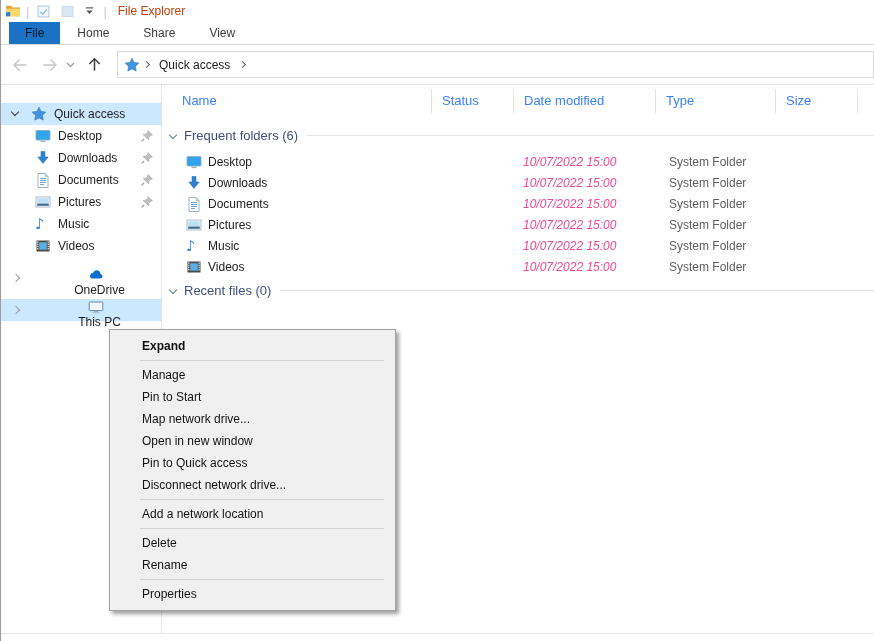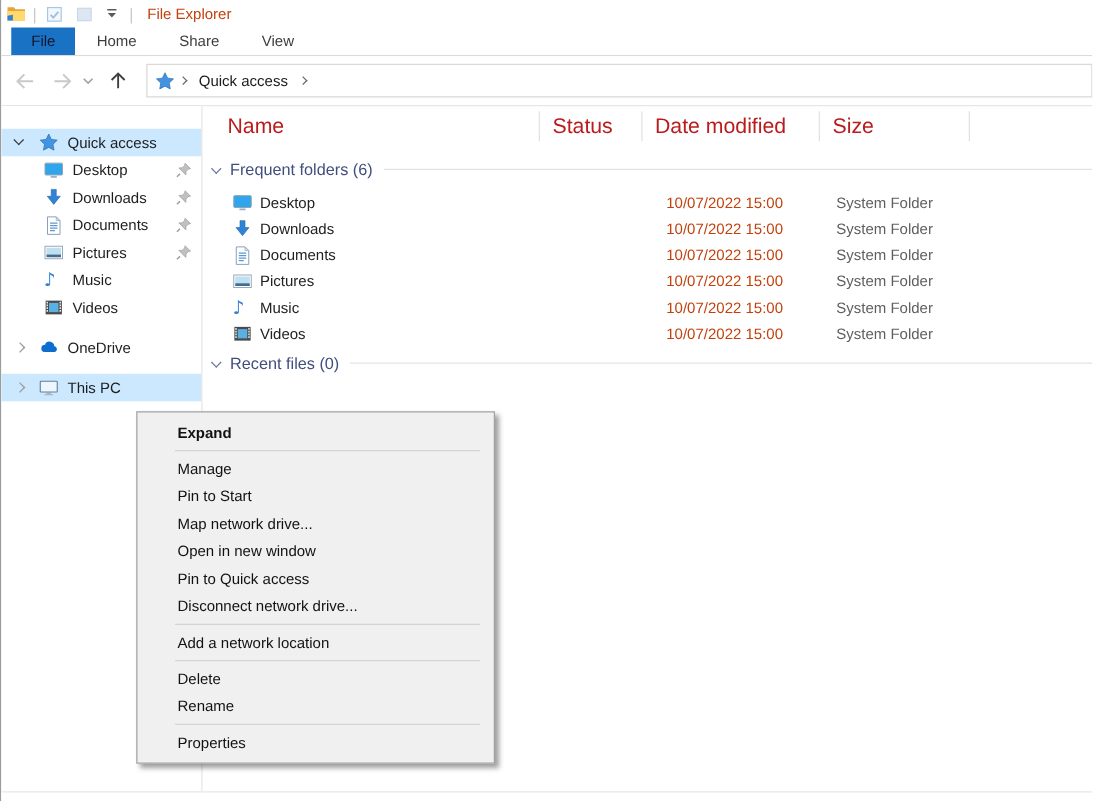--- a/index.html
+++ b/index.html
@@ -32,46 +32,46 @@
   .crumb { padding:0 6px; color:#1a1a1a; }
   .bc-chev { width:5px; height:5px; border-right:1.2px solid #666; border-bottom:1.2px solid #666;
              transform:rotate(-45deg); margin:0 4px; }
 
   
   .bodywrap { display:flex; height:554px; }
   .sidebar { width:161px; border-right:1px solid #e6e6e6; padding-top:18px; background:#fff; flex:none; }
   .side-item { height:22px; display:flex; align-items:center; position:relative; padding-left:30px; }
   .side-item.lv1 { padding-left:34px; }
   .side-item.selected { background:#cce8ff; }
-  .side-item.gap { margin-top:10px; }
+  .side-item.gap { margin-top:10px;flex-direction:column; }
   .side-item .icon { width:16px; height:16px; display:inline-flex; flex:none; }
   .side-item .lbl { margin-left:7px; white-space:nowrap; }
   .chev { position:absolute; left:11px; top:8px; width:6px; height:6px; }
   .chev.down  { border-right:1.3px solid #3c3c3c; border-bottom:1.3px solid #3c3c3c; transform:rotate(45deg); top:6px; }
   .chev.right { border-right:1.3px solid #9a9a9a; border-bottom:1.3px solid #9a9a9a; transform:rotate(-45deg); left:12px; }
   .pin { position:absolute; right:7px; top:4px; width:14px; height:14px; }
 
   
   .main { flex:1; position:relative; padding-top:2px; }
   .header-row { display:flex; height:28px; align-items:center; }
   .hcell { height:24px; line-height:24px; padding-left:10px; border-right:1px solid #e2e2e2;
-           color:#b91c1c; font-size:17px; }
+           color:#3b82f6; font-size:13px; }
   .hcell:nth-child(1){ width:270px; padding-left:20px; }
   .hcell:nth-child(2){ width:82px; }
   .hcell:nth-child(3){ width:142px; }
   .hcell:nth-child(4){ width:120px; }
   .hcell:nth-child(5){ width:82px; }
   .group-hdr { display:flex; align-items:center; margin:13px 0 8px 8px; color:#414e7e; font-size:13px;text-align:center; }
   .group-hdr .gchev { width:6px; height:6px; border-right:1.3px solid #6b7a99; border-bottom:1.3px solid #6b7a99;
                       transform:rotate(45deg); margin:-2px 8px 0 0; }
   .group-hdr .gline { flex:1; height:1px; background:#e3e3e3; margin-left:9px; }
   .frow { height:21px; display:flex; align-items:center; position:relative; padding-left:24px; }
   .frow .icon { width:16px; height:16px; display:inline-flex; flex:none; }
   .frow .fname { margin-left:6px; color:#222; }
-  .frow .fdate { position:absolute; left:371px; color:#c2410c; }
+  .frow .fdate { position:absolute; left:361px; color:#ec4899;font-style:italic; }
   .frow .ftype { position:absolute; left:507px; color:#5f5f5f; }
   .recent-wrap { margin-top:6px; }
 
   
   .status-strip { position:absolute; left:0; right:0; bottom:0; height:8px; border-top:1px solid #e8e8e8; background:#fff; }
 
   
   .ctx { position:absolute; left:108px; top:329px; width:287px; background:#f0f0f0;
          border:1px solid #a3a3a3; box-shadow:3px 3px 4px rgba(0,0,0,.38); padding:5px 0; z-index:50; }
   .menu-item { height:22px; line-height:22px; padding-left:32px; color:#121212; white-space:nowrap; }
@@ -297,20 +297,21 @@
           <span class="lbl">This PC</span>
 
         </div>
     </div>
 
     <div class="main">
       <div class="header-row">
         <div class="hcell"><span>Name</span></div>
           <div class="hcell"><span>Status</span></div>
           <div class="hcell"><span>Date modified</span></div>
+          <div class="hcell"><span>Type</span></div>
           <div class="hcell"><span>Size</span></div>
       </div>
 
       <div class="group-hdr">
         <span class="gchev"></span>
         <span>Frequent folders (6)</span>
         <span class="gline"></span>
       </div>
 
       <div>

